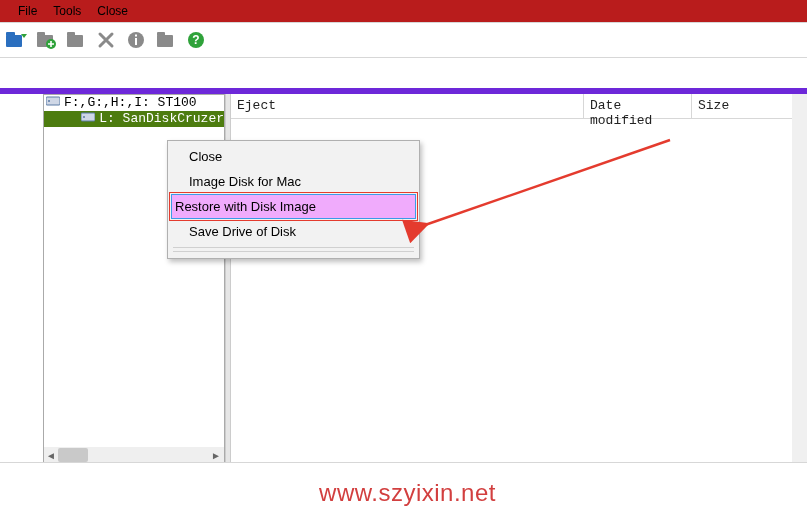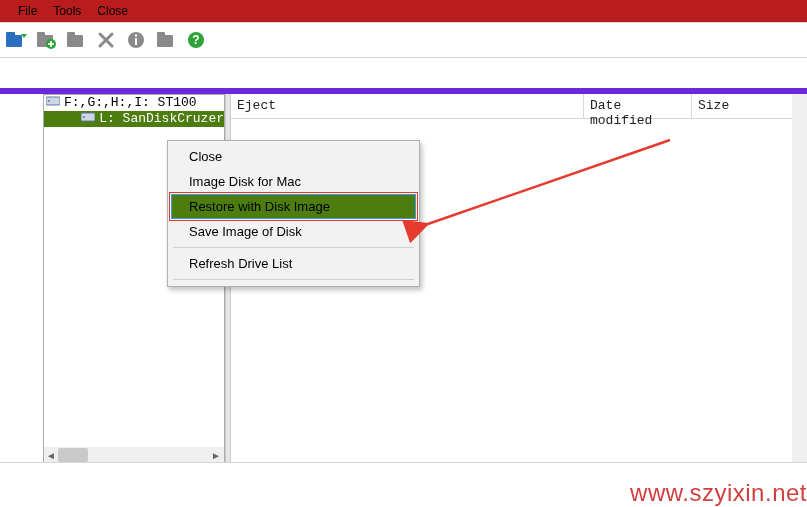--- a/index.html
+++ b/index.html
@@ -150,23 +150,23 @@
     font-family: "Segoe UI", Tahoma, sans-serif;
     font-size: 13px;
     padding: 3px;
   }
   .cm-item {
     padding: 5px 10px 5px 18px;
     color: #000;
     cursor: default;
   }
   .cm-item.hl {
-    background: #4d7c0f;
+    background: #f0abfc;
     border: 1px solid #3a9be7;
-    padding: 4px 9px 4px 17px;
+    padding: 4px 9px 4px 3px;
     position: relative;
   }
   .cm-item.hl::after {
     content:"";
     position:absolute;
     left:-3px; right:-3px; top:-3px; bottom:-3px;
     border:1px solid #e43b2e;
     pointer-events:none;
   }
   .cm-sep {
@@ -188,21 +188,21 @@
     position: absolute;
     left:0; right:0; bottom:26px;
     height:18px;
     border-top:1px solid #d7d7d7;
     background:#fff;
   }
   
   .watermark {
     position:absolute;
     bottom:0; left:8px; right:0;
-    text-align:right;
+    text-align:center;
     font-family: Arial, sans-serif;
     font-size:24px;
     color:#d23f3f;
     letter-spacing:0.5px;
   }
 </style>
 </head>
 <body>
 
 <div class="menu-bar">
@@ -291,23 +291,22 @@
       <div class="col size">Size</div>
     </div>
     <div class="right-vscroll"></div>
   </div>
 </div>
 
 <div class="context-menu">
   <div class="cm-item">Close</div>
   <div class="cm-item">Image Disk for Mac</div>
   <div class="cm-item hl">Restore with Disk Image</div>
-  <div class="cm-item">Save Image of Disk</div>
+  <div class="cm-item">Save Drive of Disk</div>
   <div class="cm-sep"></div>
-  <div class="cm-item">Refresh Drive List</div>
   <div class="cm-sep"></div>
 </div>
 
 <svg class="arrow-svg" width="320" height="130">
   <defs>
     <marker id="ahead" markerWidth="12" markerHeight="12" refX="2" refY="5" orient="auto">
       <path d="M10,0 L0,5 L10,10 Z" fill="#e43b2e"></path>
     </marker>
   </defs>
   <line x1="300" y1="10" x2="55" y2="95" stroke="#e43b2e" stroke-width="2.5" marker-end="url(#ahead)"></line>

